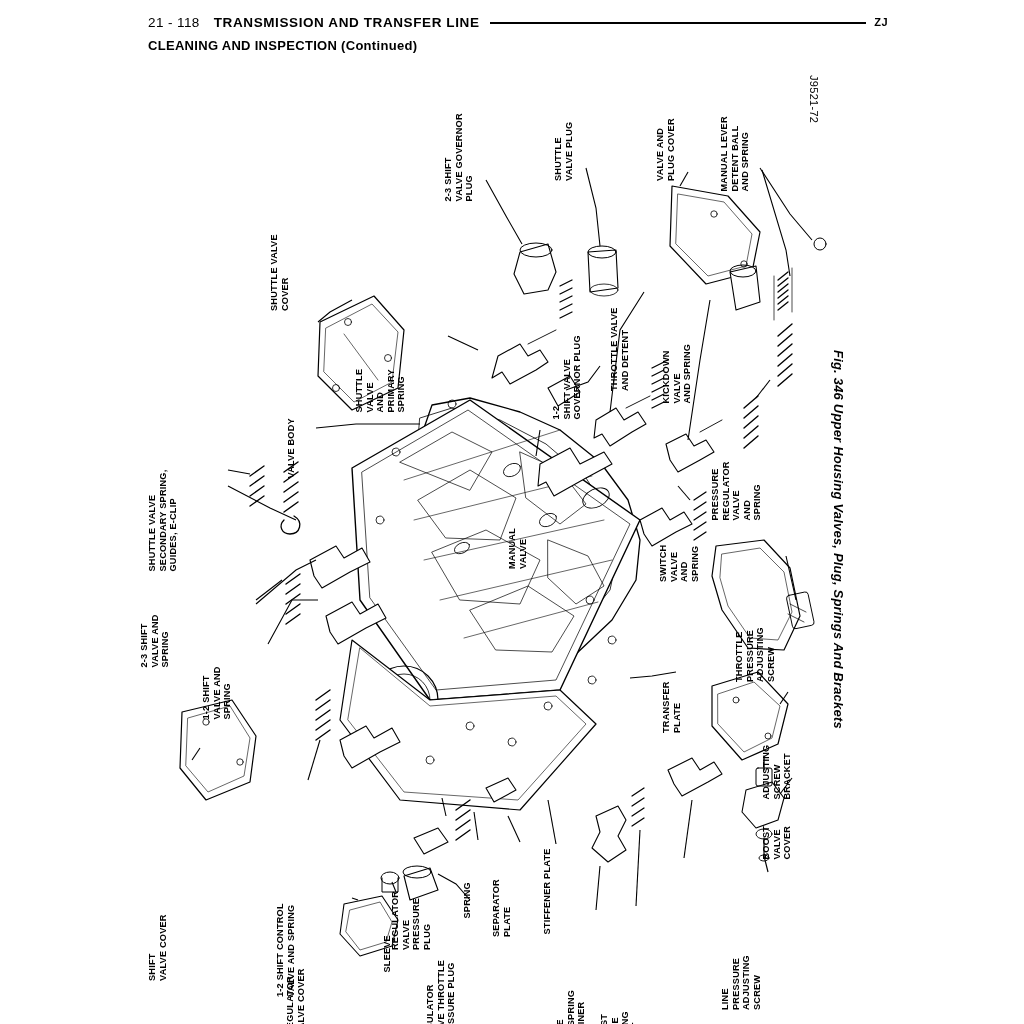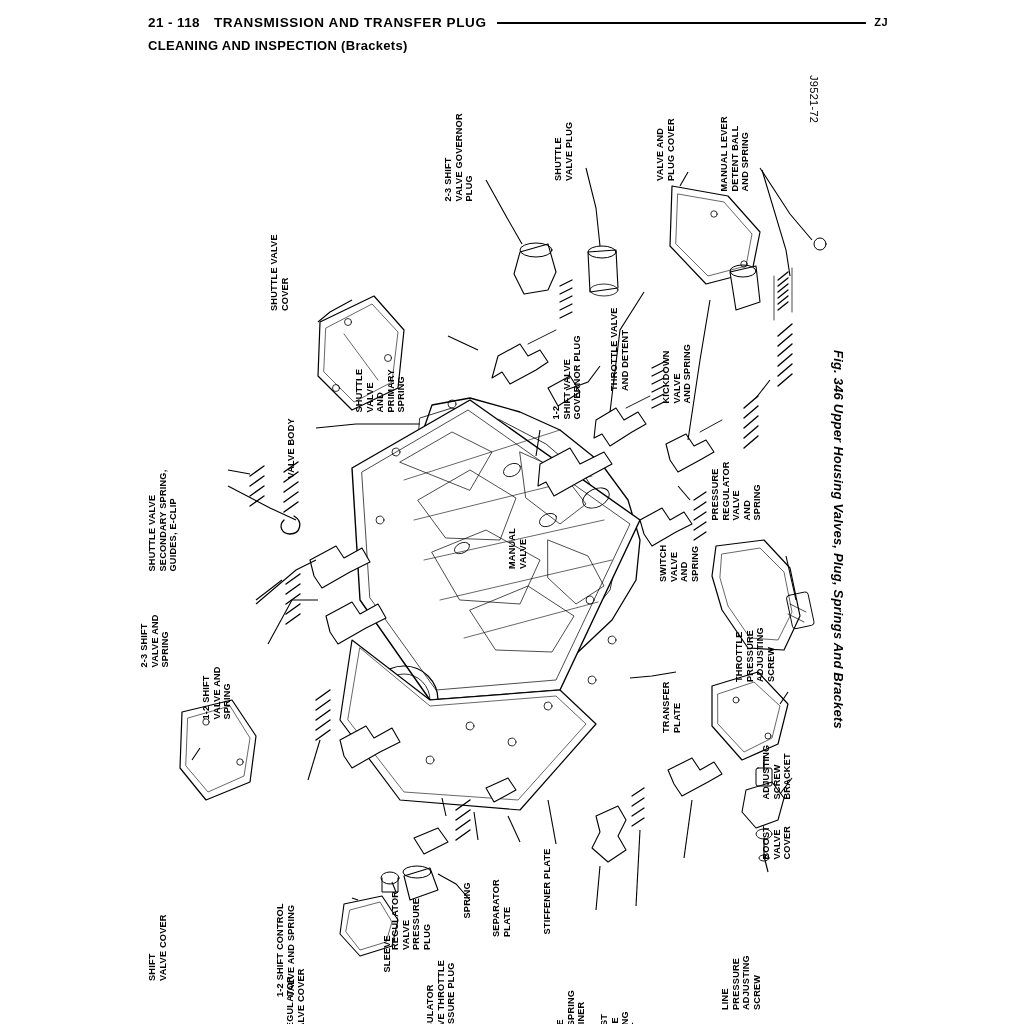--- a/index.html
+++ b/index.html
@@ -22,21 +22,21 @@
     position: absolute;
     left: 148px;
     top: 12px;
     width: 740px;
     height: 20px;
     display: flex;
     align-items: center;
   }
   .header .pagenum {
     font-size: 13.5px;
-    font-weight: bold;
+    font-weight: normal;
     letter-spacing: 0.4px;
     white-space: nowrap;
   }
   .header .title {
     font-size: 13.5px;
     font-weight: bold;
     letter-spacing: 0.6px;
     white-space: nowrap;
     margin-left: 14px;
   }
@@ -108,25 +108,25 @@
     pointer-events: none;
   }
 </style>
 </head>
 <body>
 
 <div id="page">
 
   <div class="header">
     <span class="pagenum">21 - 118</span>
-    <span class="title">TRANSMISSION AND TRANSFER PLUG</span>
+    <span class="title">TRANSMISSION AND TRANSFER LINE</span>
     <span class="rule"></span>
     <span class="model">ZJ</span>
   </div>
-  <div class="subheader">CLEANING AND INSPECTION (Brackets)</div>
+  <div class="subheader">CLEANING AND INSPECTION (Continued)</div>
 
   <svg class="art" viewBox="0 0 1024 1024">
     <g fill="none" stroke="#000" stroke-width="1.1" stroke-linejoin="round" stroke-linecap="round">
 
       <path d="M432 405 L470 398 L520 412 L560 430 L600 462 L628 500 L640 540
                L636 580 L612 620 L576 654 L540 672 L500 678 L462 668 L430 644
                L404 612 L392 572 L394 528 L406 480 Z" fill="#ffffff" stroke-width="1.3"></path>
       <path d="M420 418 L452 408 L500 420 L546 444 L586 478 L610 516 L618 552
                L610 590 L584 622 L548 648 L510 660 L474 652 L446 630 L424 600
                L412 562 L414 520 L416 466 Z" stroke-width="0.8"></path>

